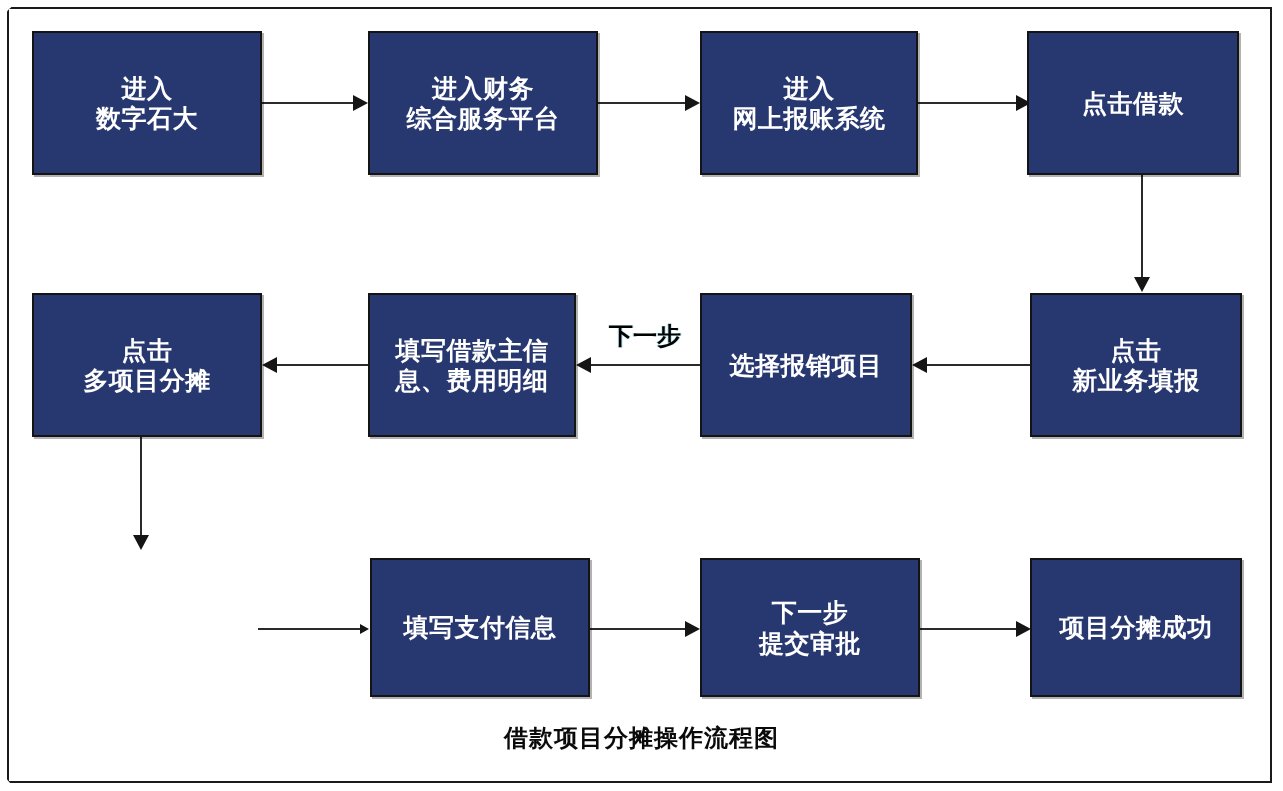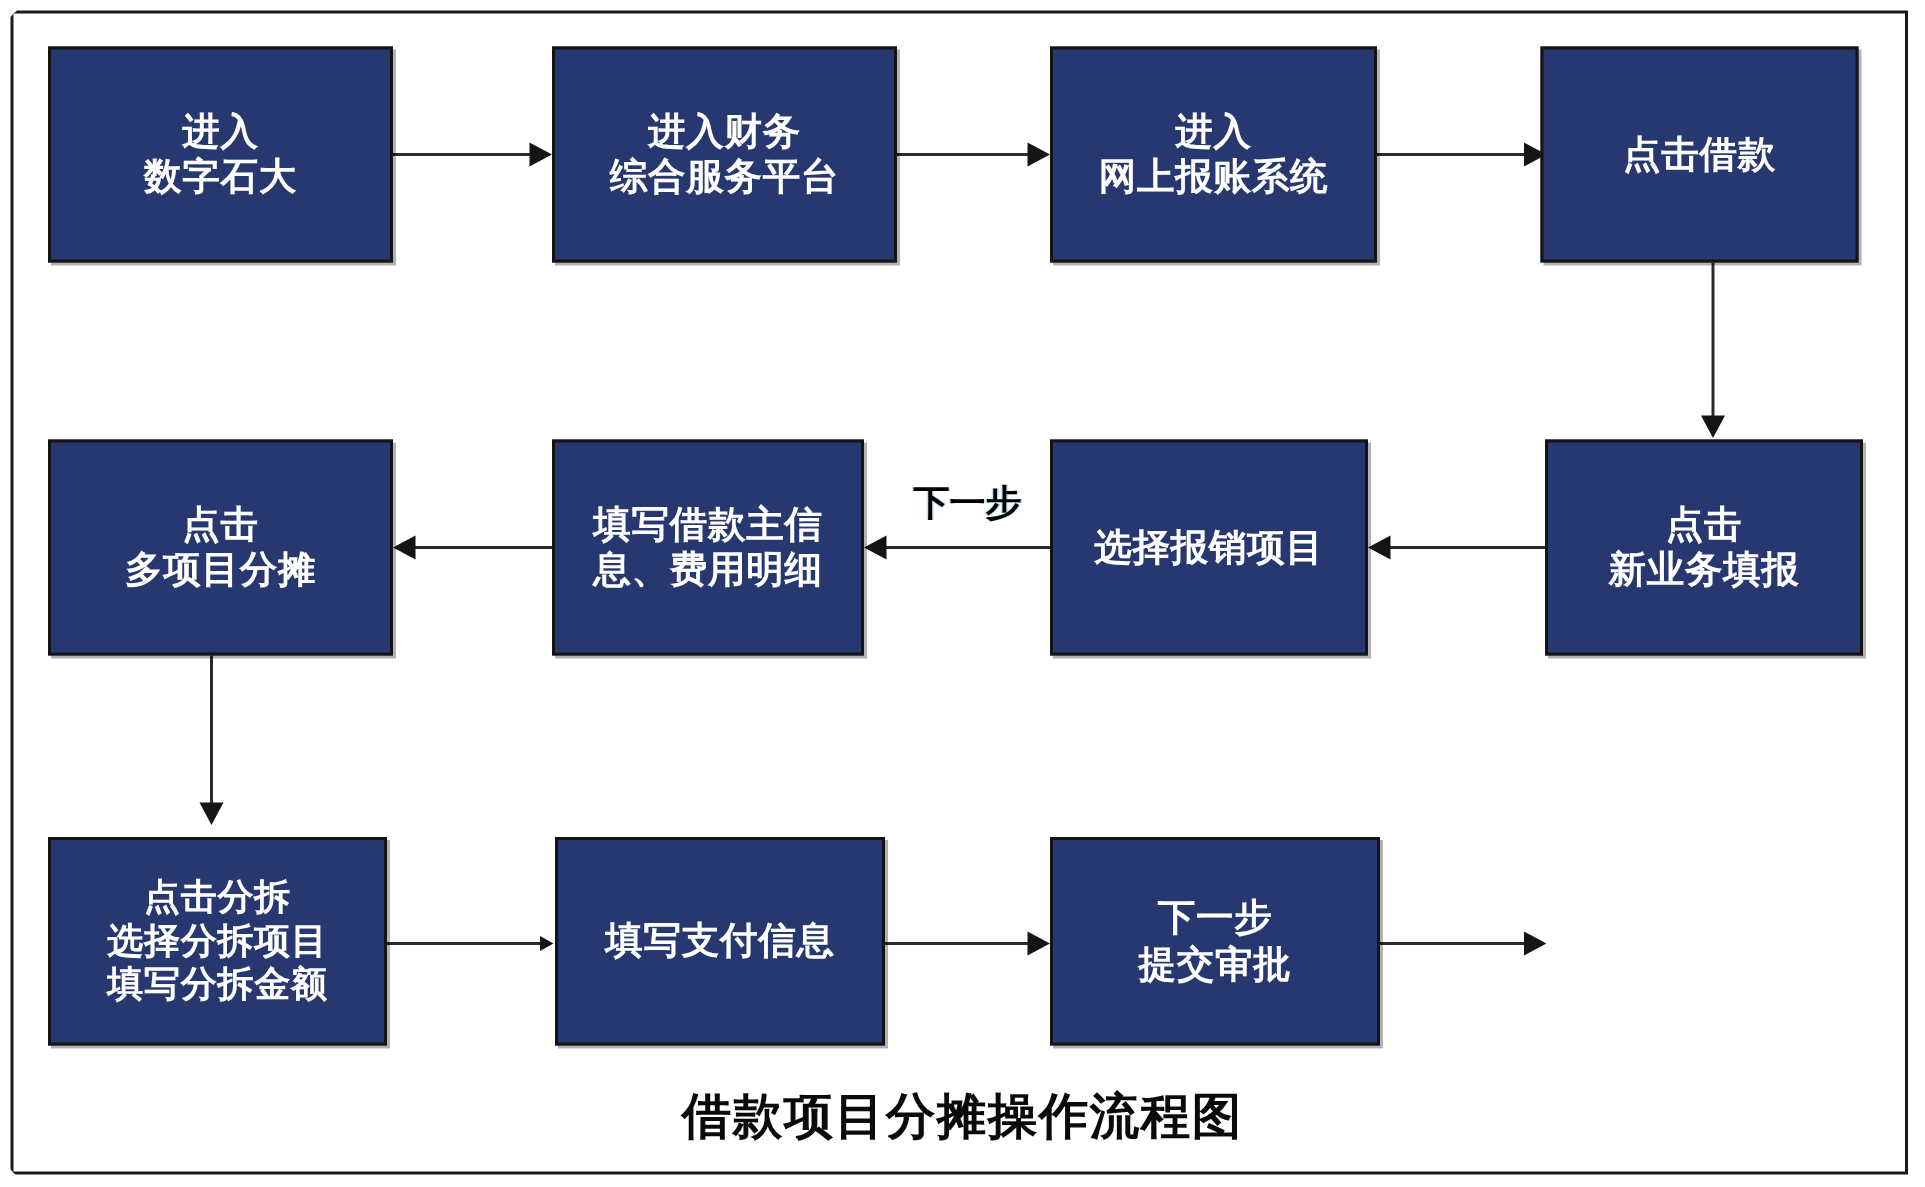--- a/index.html
+++ b/index.html
@@ -99,21 +99,21 @@
     text-shadow:
       1px 0 0 #bfe8ee, -1px 0 0 #bfe8ee,
       0 1px 0 #ffffff, 0 -1px 0 #ffffff;
   }
   #chart-title {
     position: absolute;
     left: 0;
     width: 1283px;
     top: 722px;
     text-align: center;
-    font-size: 33px;
+    font-size: 24px;
     font-weight: bold;
     color: #0a0a0a;
     letter-spacing: 1px;
   }
 </style>
 </head>
 <body>
 
 <div id="canvas">
 
@@ -183,34 +183,32 @@
   <div class="node" style="left:368px; top:293px; width:208px; height:144px;">
     <span class="node-text">填写借款主信
 息、费用明细</span>
   </div>
 
   <div class="node" style="left:32px; top:293px; width:230px; height:144px;">
     <span class="node-text">点击
 多项目分摊</span>
   </div>
 
-  <div class="node" style="left:32px; top:558px; width:226px; height:139px; font-size:24px;">
-    <span class="node-text">点击分拆
-选择分拆项目
-填写分拆金额</span>
-  </div>
 
   <div class="node" style="left:370px; top:558px; width:220px; height:139px;">
     <span class="node-text">填写支付信息</span>
   </div>
 
   <div class="node" style="left:700px; top:558px; width:220px; height:139px;">
     <span class="node-text">下一步
 提交审批</span>
   </div>
 
+  <div class="node" style="left:1030px; top:558px; width:212px; height:139px;">
+    <span class="node-text">项目分摊成功</span>
+  </div>
 
   <div class="edge-label" style="left:597px; top:322px; width:96px;">下一步</div>
 
 
   <div id="chart-title">借款项目分摊操作流程图</div>
 
 </div>
 
 </body></html>

